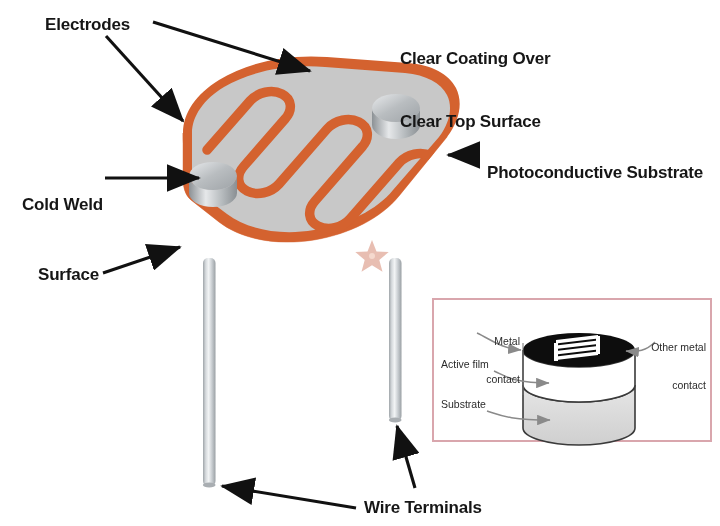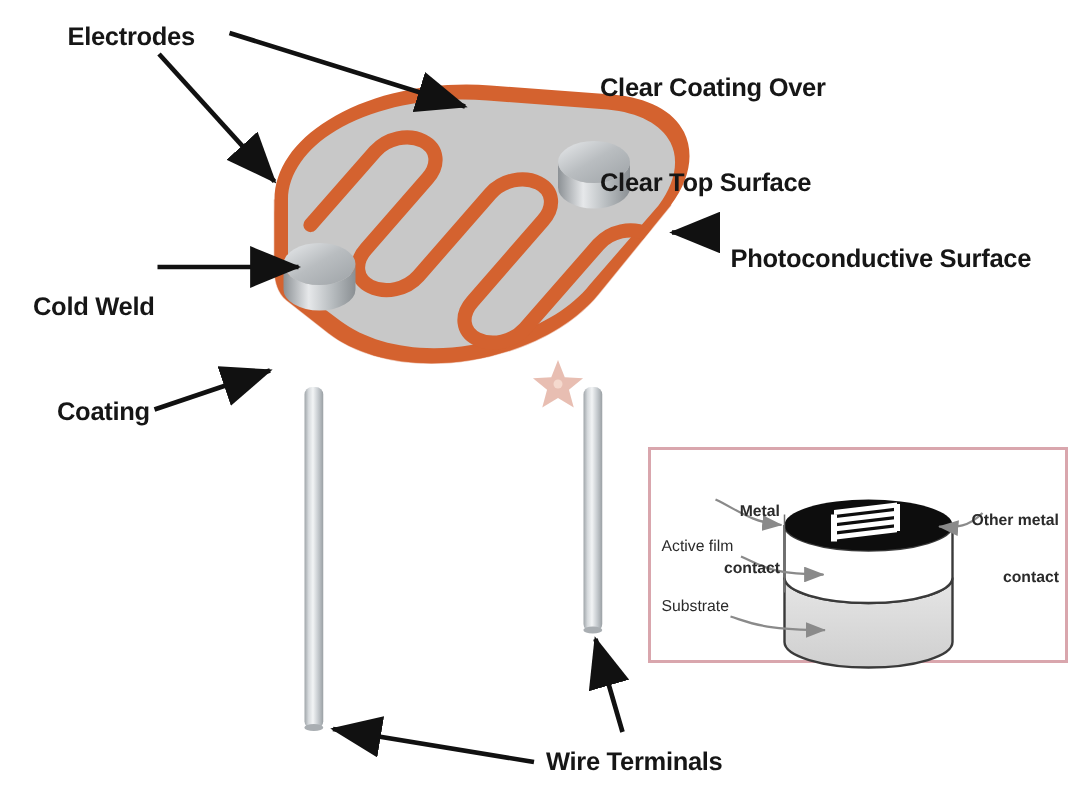--- a/index.html
+++ b/index.html
@@ -23,21 +23,21 @@
   .lbl.center{}
   .inset-lbl{
     position:absolute;
     font-family:"Liberation Sans", sans-serif;
     font-weight:normal;
     font-size:10.5px;
     line-height:12.5px;
     color:#2b2b2b;
     white-space:pre;
   }
-  .inset-lbl.right{text-align:right;font-weight:bold;}
+  .inset-lbl.right{text-align:right;}
   #inset-box{
     position:absolute;
     left:432px;top:298px;width:280px;height:144px;
     border:2px solid #d9a6ad;
     background:#ffffff;
     box-sizing:border-box;
   }
 </style>
 </head>
 <body>
@@ -222,24 +222,24 @@
   <div class="lbl center" style="left:400px;top:6px;width:230px;">
     <div>Clear Coating Over</div>
     <div>Clear Top Surface</div>
   </div>
 
   <div class="lbl" style="left:22px;top:152px;">
     <div>Cold Weld</div>
   </div>
 
   <div class="lbl" style="left:487px;top:120px;">
-    <div>Photoconductive Surface</div>
-  </div>
-
-  <div class="lbl" style="left:38px;top:264px;">Coating</div>
+    <div>Photoconductive Substrate</div>
+  </div>
+
+  <div class="lbl" style="left:38px;top:264px;">Surface</div>
 
   <div class="lbl" style="left:364px;top:497px;">Wire Terminals</div>
 
   <div id="inset-box"></div>
 
   <svg class="layer" viewBox="0 0 720 526">
     <defs>
       <linearGradient id="substrateGrad" x1="0" y1="0" x2="0" y2="1">
         <stop offset="0%" stop-color="#e6e6e6"></stop>
         <stop offset="100%" stop-color="#cfcfcf"></stop>

